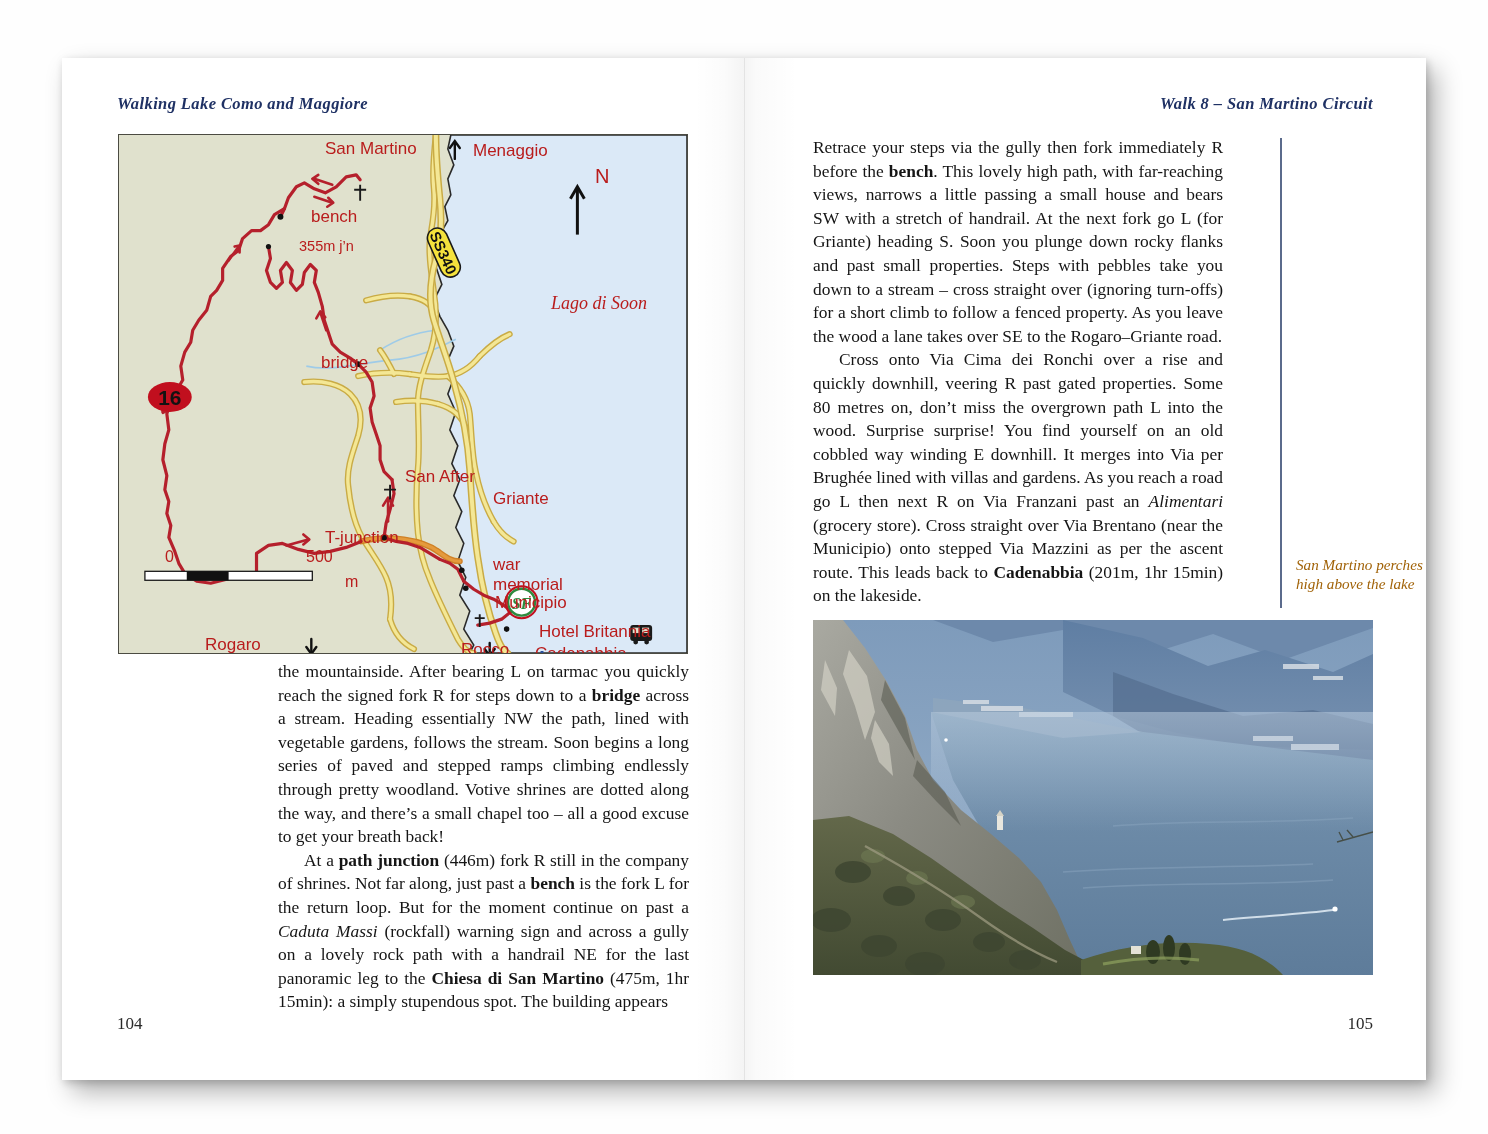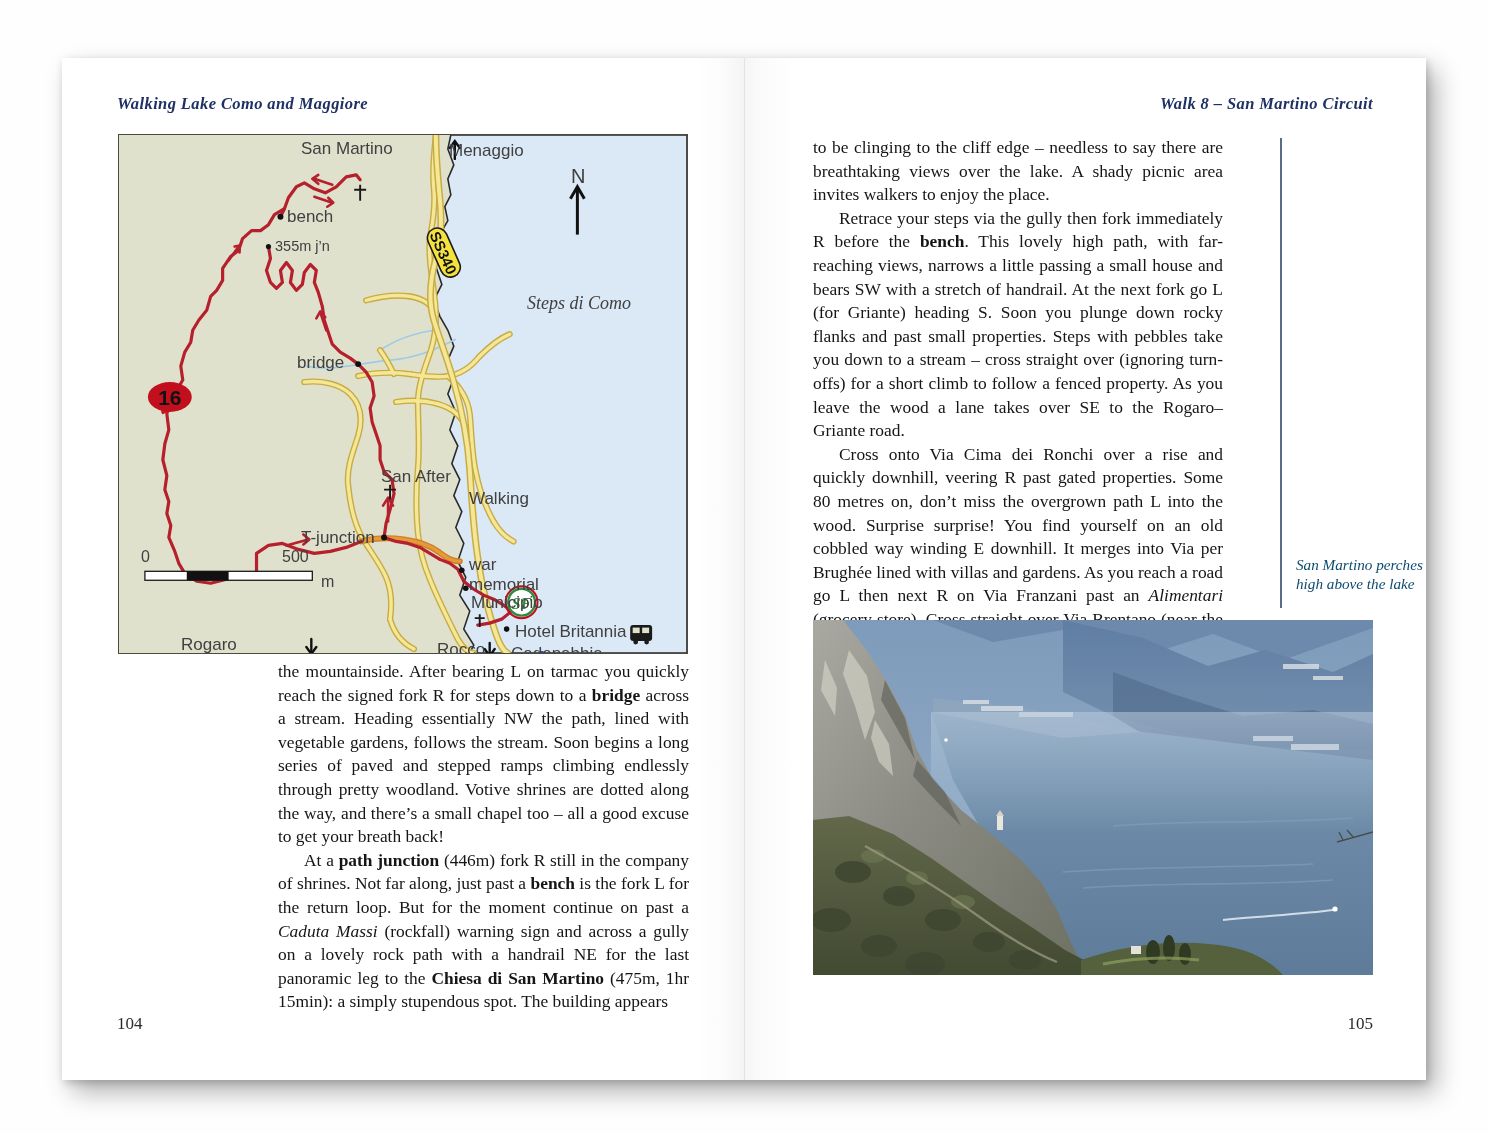--- a/index.html
+++ b/index.html
@@ -103,21 +103,21 @@
     background: #5b6b8c;
   }
   .photo-caption {
     position: absolute;
     left: 551px; top: 497px;
     width: 130px;
     font-family: "Liberation Serif", serif;
     font-style: italic;
     font-size: 15.2px;
     line-height: 19px;
-    color: #0c4a6e;
+    color: #a16207;
   }
 
   
   .photo {
     position: absolute;
     left: 68px; top: 562px;
     width: 560px; height: 355px;
     overflow: hidden;
     background: #5d7693;
   }
@@ -352,30 +352,30 @@
                 <path d="M332,13 L337,6 L342,13"></path>
               <path d="M193,506 L193,520"></path>
                 <path d="M188,514 L193,521 L198,514"></path>
               <path d="M372,510 L372,522"></path>
                 <path d="M367,516 L372,523 L377,516"></path>
             </g>
           </g>
         </svg>
 
         <div style="position:absolute;inset:0;pointer-events:none;
-                    font-family:'Liberation Sans',sans-serif;color:#404040;">
+                    font-family:'Liberation Sans',sans-serif;color:#b91c1c;margin-left:24px;">
           <div style="position:absolute;left:182px;top:4px;font-size:17px;">San Martino</div>
           <div style="position:absolute;left:330px;top:6px;font-size:17px;">Menaggio</div>
           <div style="position:absolute;left:452px;top:30px;font-size:20px;">N</div>
-          <div style="position:absolute;left:408px;top:158px;font-size:18px;font-style:italic;font-family:'Liberation Serif',serif;">Steps di Como</div>
+          <div style="position:absolute;left:408px;top:158px;font-size:18px;font-style:italic;font-family:'Liberation Serif',serif;">Lago di Soon</div>
           <div style="position:absolute;left:168px;top:72px;font-size:17px;">bench</div>
           <div style="position:absolute;left:156px;top:103px;font-size:14.5px;">355m j’n</div>
           <div style="position:absolute;left:178px;top:218px;font-size:17px;">bridge</div>
           <div style="position:absolute;left:262px;top:332px;font-size:17px;">San After</div>
-          <div style="position:absolute;left:350px;top:354px;font-size:17px;">Walking</div>
+          <div style="position:absolute;left:350px;top:354px;font-size:17px;">Griante</div>
           <div style="position:absolute;left:182px;top:393px;font-size:17px;">T-junction</div>
           <div style="position:absolute;left:350px;top:420px;font-size:17px;">war</div>
           <div style="position:absolute;left:350px;top:440px;font-size:17px;">memorial</div>
           <div style="position:absolute;left:352px;top:458px;font-size:17px;">Municipio</div>
           <div style="position:absolute;left:396px;top:487px;font-size:17px;">Hotel Britannia</div>
           <div style="position:absolute;left:392px;top:509px;font-size:17px;">Cadenabbia</div>
           <div style="position:absolute;left:318px;top:505px;font-size:17px;">Rocco</div>
           <div style="position:absolute;left:62px;top:500px;font-size:17px;">Rogaro</div>
           <div style="position:absolute;left:22px;top:413px;font-size:16px;">0</div>
           <div style="position:absolute;left:163px;top:413px;font-size:16px;text-align:right;">500</div>
@@ -391,21 +391,20 @@
       <div class="folio folio-left">104</div>
     </div>
 
     <div class="page page-right">
 
       <div class="runhead runhead-right">
         <span>Walk 8 – San Martino Circuit</span>
       </div>
 
       <div class="col col-right" id="right-col">
-          <p><span>to be clinging to the cliff edge – needless to say there are breathtaking views over the lake. A shady picnic area invites walkers to enjoy the place.</span></p>
           <p><span>Retrace your steps via the gully then fork immediately R before the </span><b>bench</b><span>. This lovely high path, with far-reaching views, narrows a little passing a small house and bears SW with a stretch of handrail. At the next fork go L (for Griante) heading S. Soon you plunge down rocky flanks and past small properties. Steps with pebbles take you down to a stream – cross straight over (ignoring turn-offs) for a short climb to follow a fenced property. As you leave the wood a lane takes over SE to the Rogaro–Griante road.</span></p>
           <p><span>Cross onto Via Cima dei Ronchi over a rise and quickly downhill, veering R past gated properties. Some 80 metres on, don’t miss the overgrown path L into the wood. Surprise surprise! You find yourself on an old cobbled way winding E downhill. It merges into Via per Brughée lined with villas and gardens. As you reach a road go L then next R on Via Franzani past an </span><i>Alimentari</i><span> (grocery store). Cross straight over Via Brentano (near the Municipio) onto stepped Via Mazzini as per the ascent route. This leads back to </span><b>Cadenabbia</b><span> (201m, 1hr 15min) on the lakeside.</span></p>
         </div>
 
       <div class="margin-rule"></div>
 
       <div class="photo-caption">San Martino perches high above the lake</div>
 
       <div class="photo">
         <svg viewBox="0 0 560 355" preserveAspectRatio="none">

